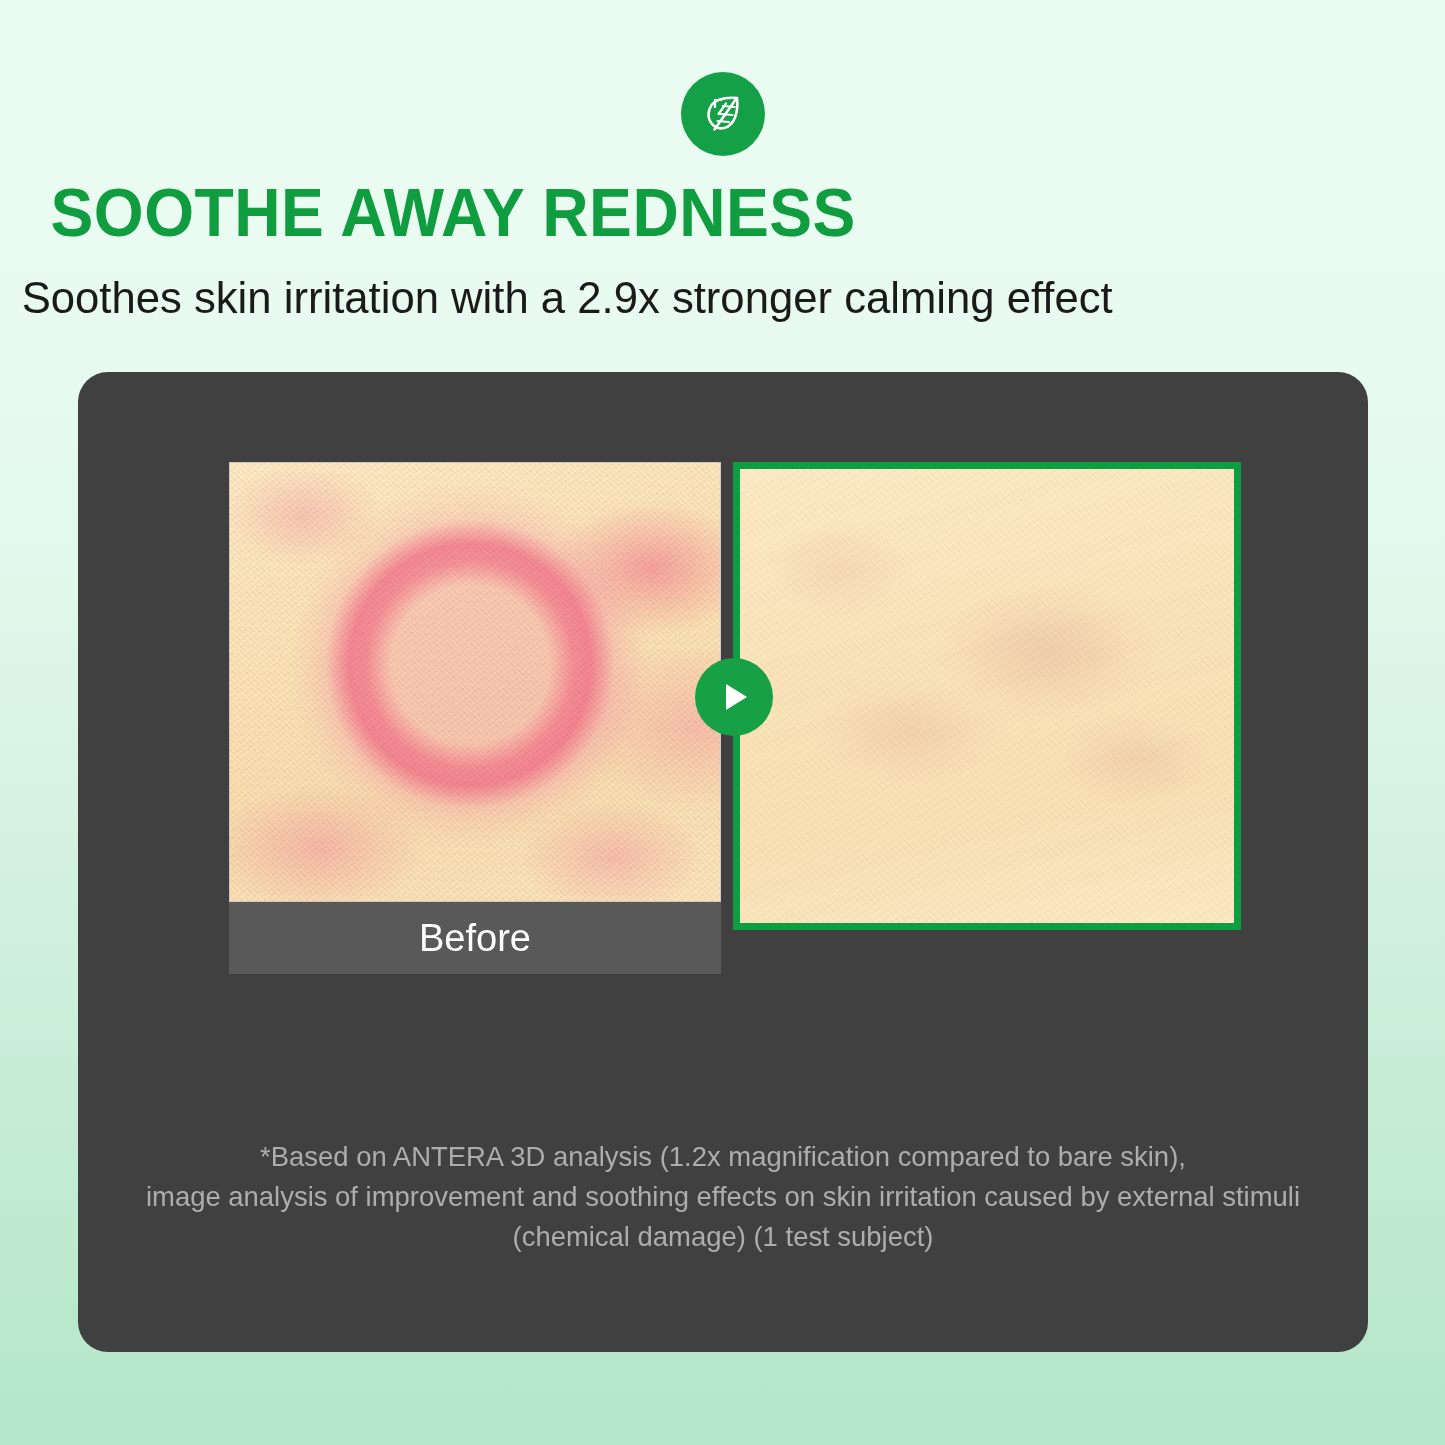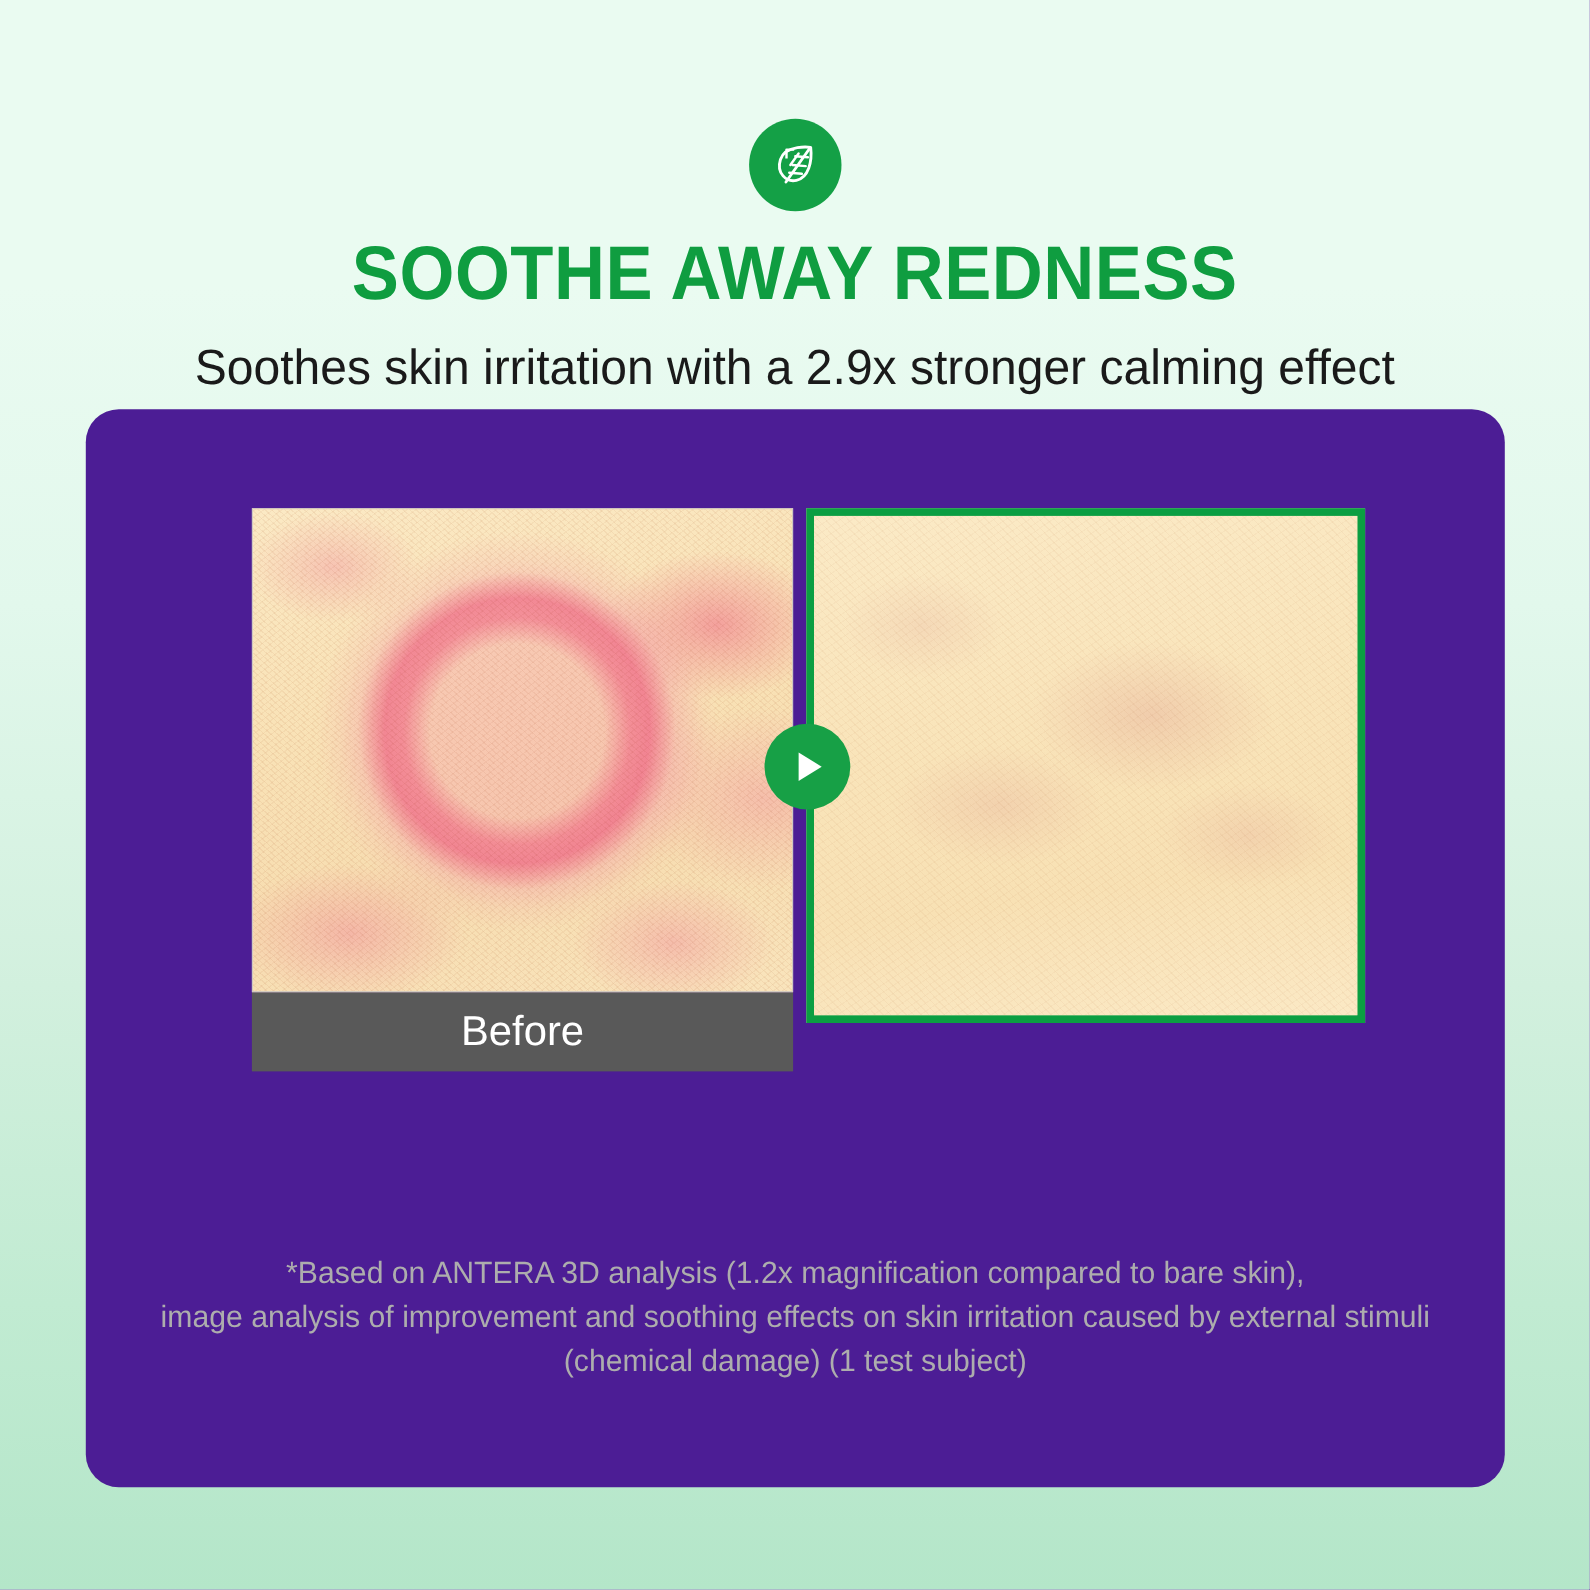--- a/index.html
+++ b/index.html
@@ -5,21 +5,21 @@
   * { margin:0; padding:0; box-sizing:border-box; }
   html, body { width:1445px; height:1445px; }
   body {
     font-family: "Liberation Sans", sans-serif;
     background: linear-gradient(to bottom, #eafbf1 0%, #eafbf1 18%, #e2f8ec 38%, #d2f0de 62%, #c1ebd2 82%, #b4e6c9 100%);
     position: relative;
     overflow: hidden;
   }
 
   
-  .header { padding-top: 108px; text-align: center; }
+  .header { padding-top: 72px; }
 
   .leaf-badge {
     width: 84px; height: 84px; border-radius: 50%;
     background: #14a046;
     margin: 0 auto 22px auto;
     display: flex; align-items: center; justify-content: center;
   }
   .leaf-badge svg { display:block; }
 
   .headline {
@@ -38,21 +38,21 @@
     color: #1a1a1a;
     line-height: 1.12;
     transform: scaleX(0.97);
   }
 
   
   .card {
     position: absolute;
     left: 78px; top: 372px;
     width: 1290px; height: 980px;
-    background: #4c1d95;
+    background: #404040;
     border-radius: 30px;
   }
 
   
   .compare {
     position: absolute;
     left: 151px; top: 90px;
     width: 1012px; height: 545px;
   }
 

